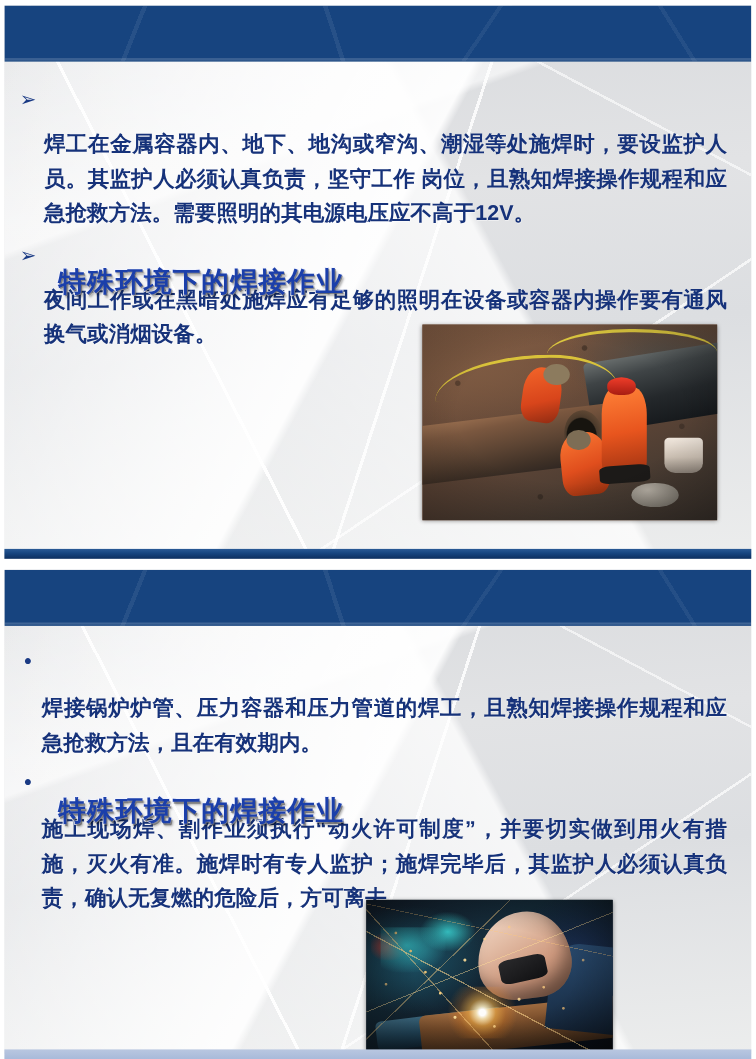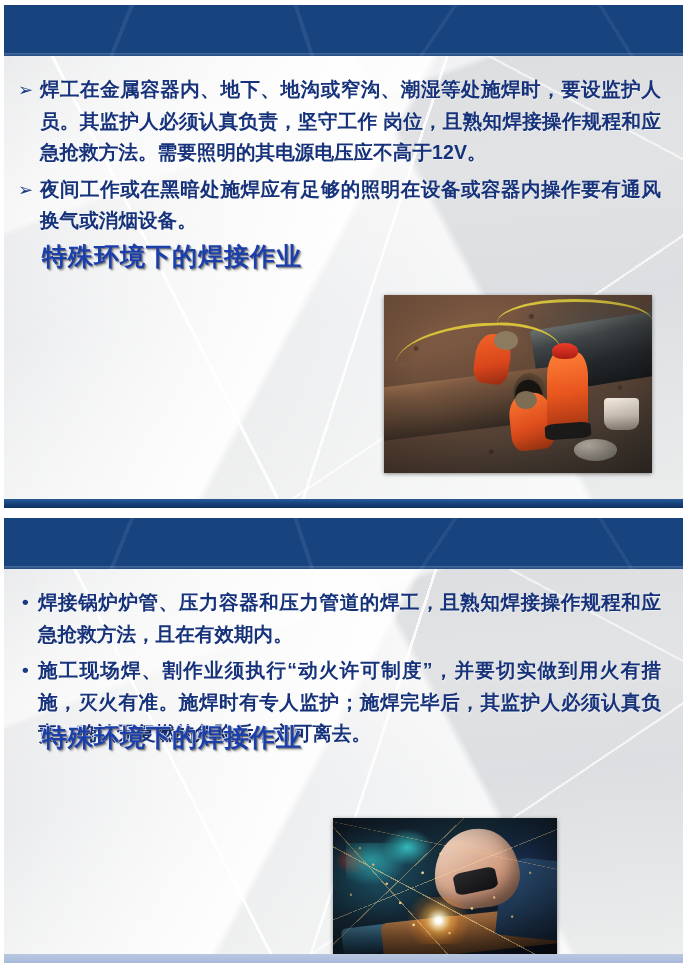--- a/index.html
+++ b/index.html
@@ -73,21 +73,21 @@
   .title-bar .bevel {
     position: absolute;
     left: 0; right: 0; bottom: 0;
     height: 3px;
     background: linear-gradient(180deg, rgba(255,255,255,.22), rgba(255,255,255,.04));
     pointer-events: none;
   }
 
   .slide-title {
     position: absolute;
-    left: 38px;
+    left: 49px;
     top: 50%;
     transform: translateY(-52%);
     font-size: 25px;
     font-weight: bold;
     letter-spacing: 1px;
     color: #1b3faa;
     -webkit-text-stroke: 1.4px #f2f4ff;
     paint-order: stroke fill;
     text-shadow:
       1px 1px 0 rgba(0,0,0,.35),
@@ -120,20 +120,21 @@
 
   .bullet-text {
     flex: 1 1 auto;
     font-size: 19.5px;
     font-weight: bold;
     line-height: 1.62;
     color: #16327a;
     text-align: justify;
     letter-spacing: .1px;
     text-shadow: .5px .5px 0 rgba(255,255,255,.45);
+    margin-top: 42px;
   }
 
   
   .photo {
     position: absolute;
     z-index: 5;
     overflow: hidden;
     box-shadow: 0 1px 4px rgba(0,0,0,.45);
   }
   #photo-pipeline {

